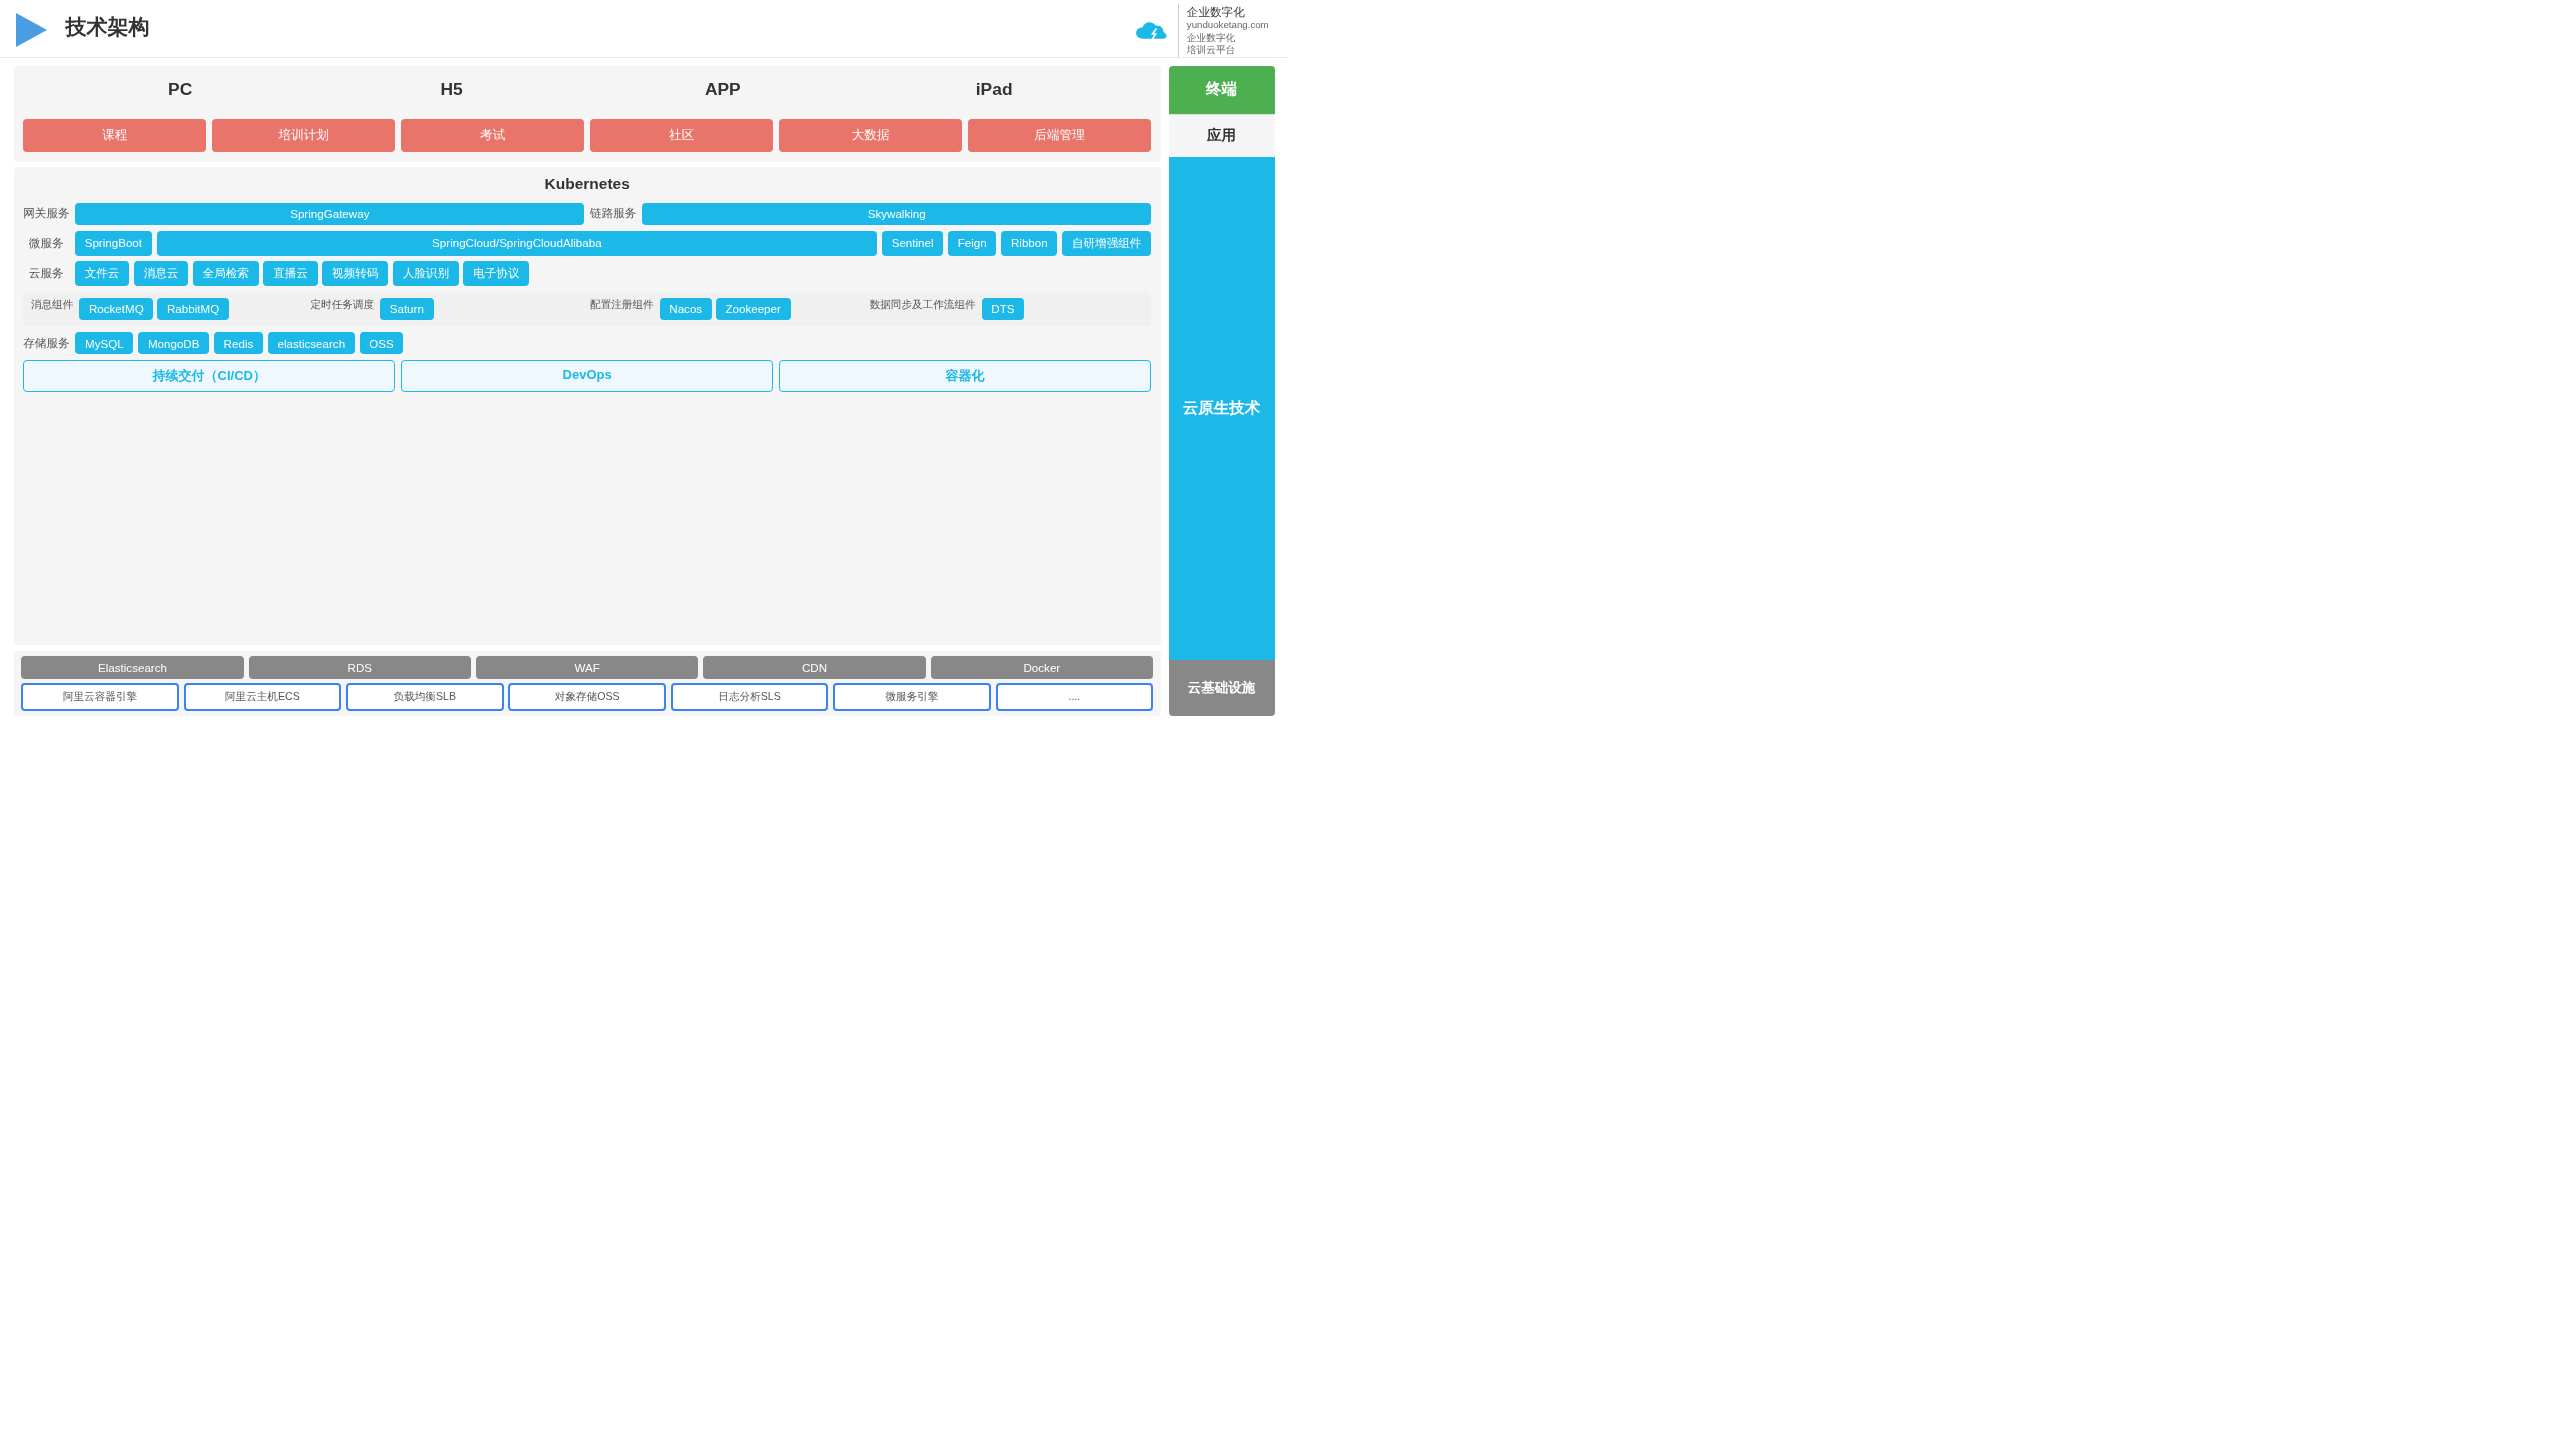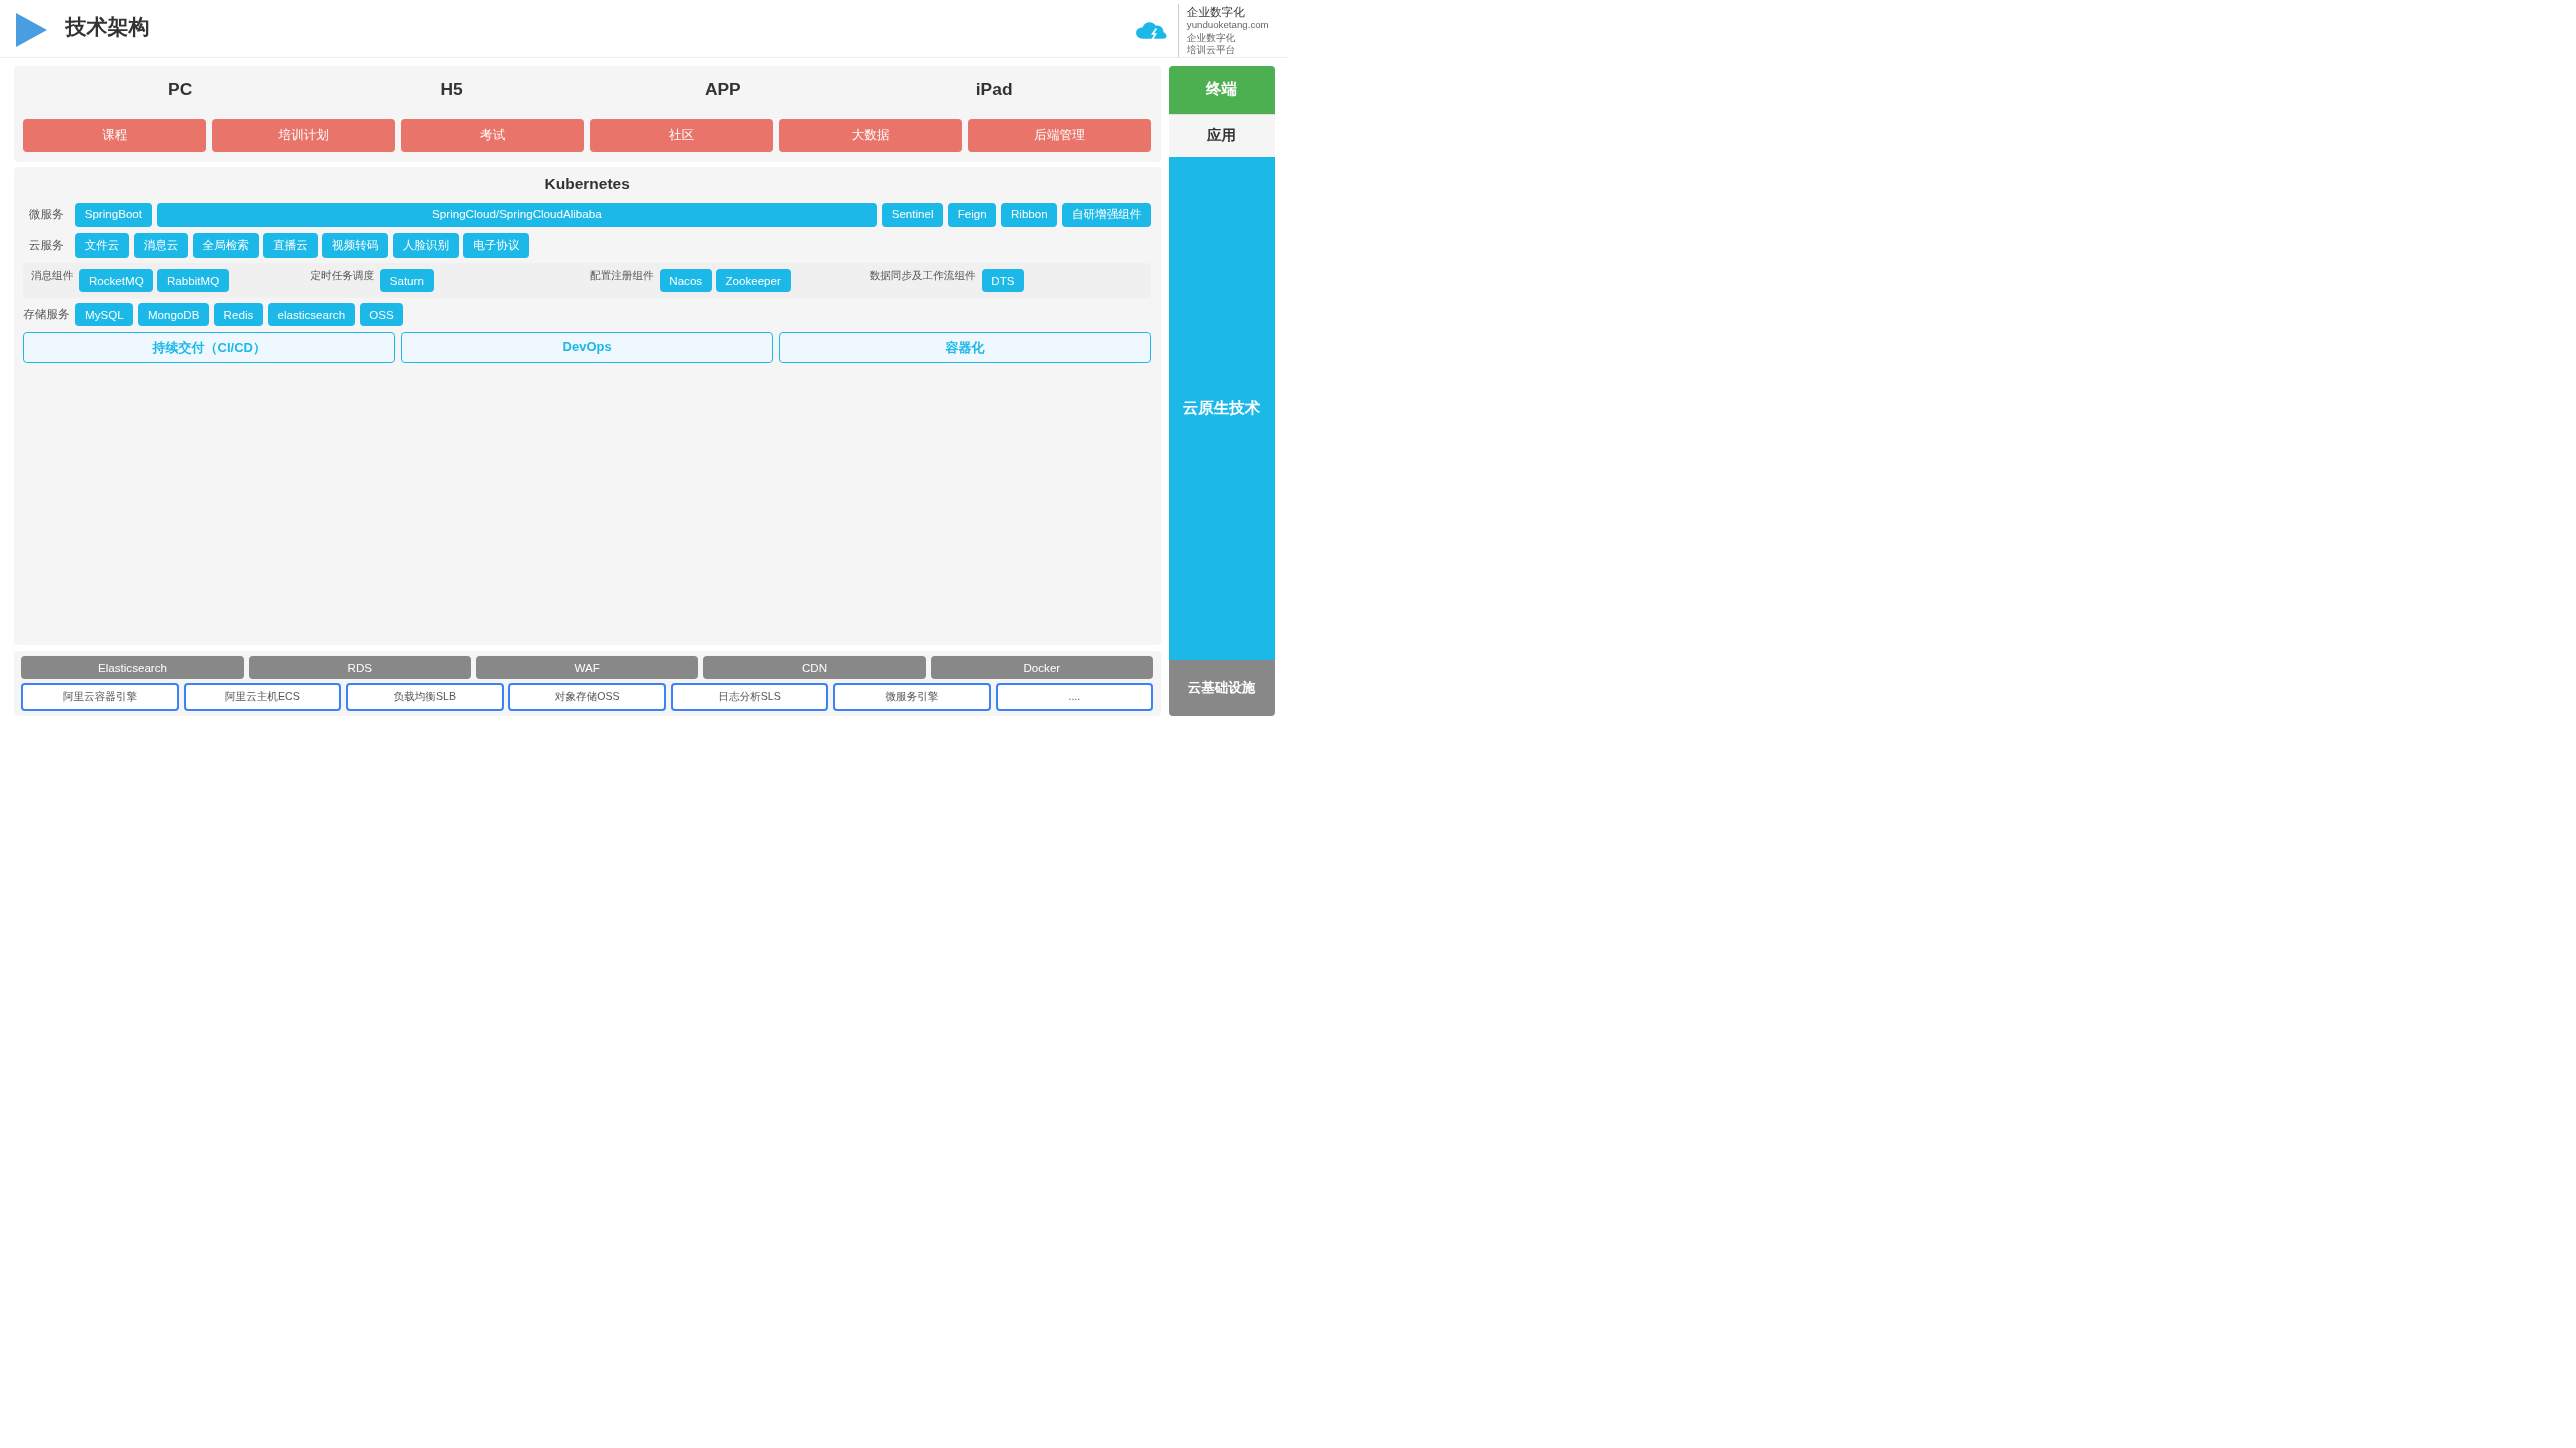--- a/index.html
+++ b/index.html
@@ -348,20 +348,34 @@
         <div class="app-btn">考试</div>
         <div class="app-btn">社区</div>
         <div class="app-btn">大数据</div>
         <div class="app-btn">后端管理</div>
       </div>
     </div>
 
     <div class="k8s-section">
       <div class="k8s-title">Kubernetes</div>
 
+      <div class="dual-service-row">
+        <div class="dual-service-col">
+          <span class="service-label">网关服务</span>
+          <div class="service-tags">
+            <div class="tag-blue tag-blue-wide">SpringGateway</div>
+          </div>
+        </div>
+        <div class="dual-service-col">
+          <span class="service-label">链路服务</span>
+          <div class="service-tags">
+            <div class="tag-blue tag-blue-wide">Skywalking</div>
+          </div>
+        </div>
+      </div>
 
       <div class="service-row">
         <span class="service-label">微服务</span>
         <div class="service-tags">
           <div class="tag-blue">SpringBoot</div>
           <div class="tag-blue" style="flex:2;">SpringCloud/SpringCloudAlibaba</div>
           <div class="tag-blue">Sentinel</div>
           <div class="tag-blue">Feign</div>
           <div class="tag-blue">Ribbon</div>
           <div class="tag-blue">自研增强组件</div>

